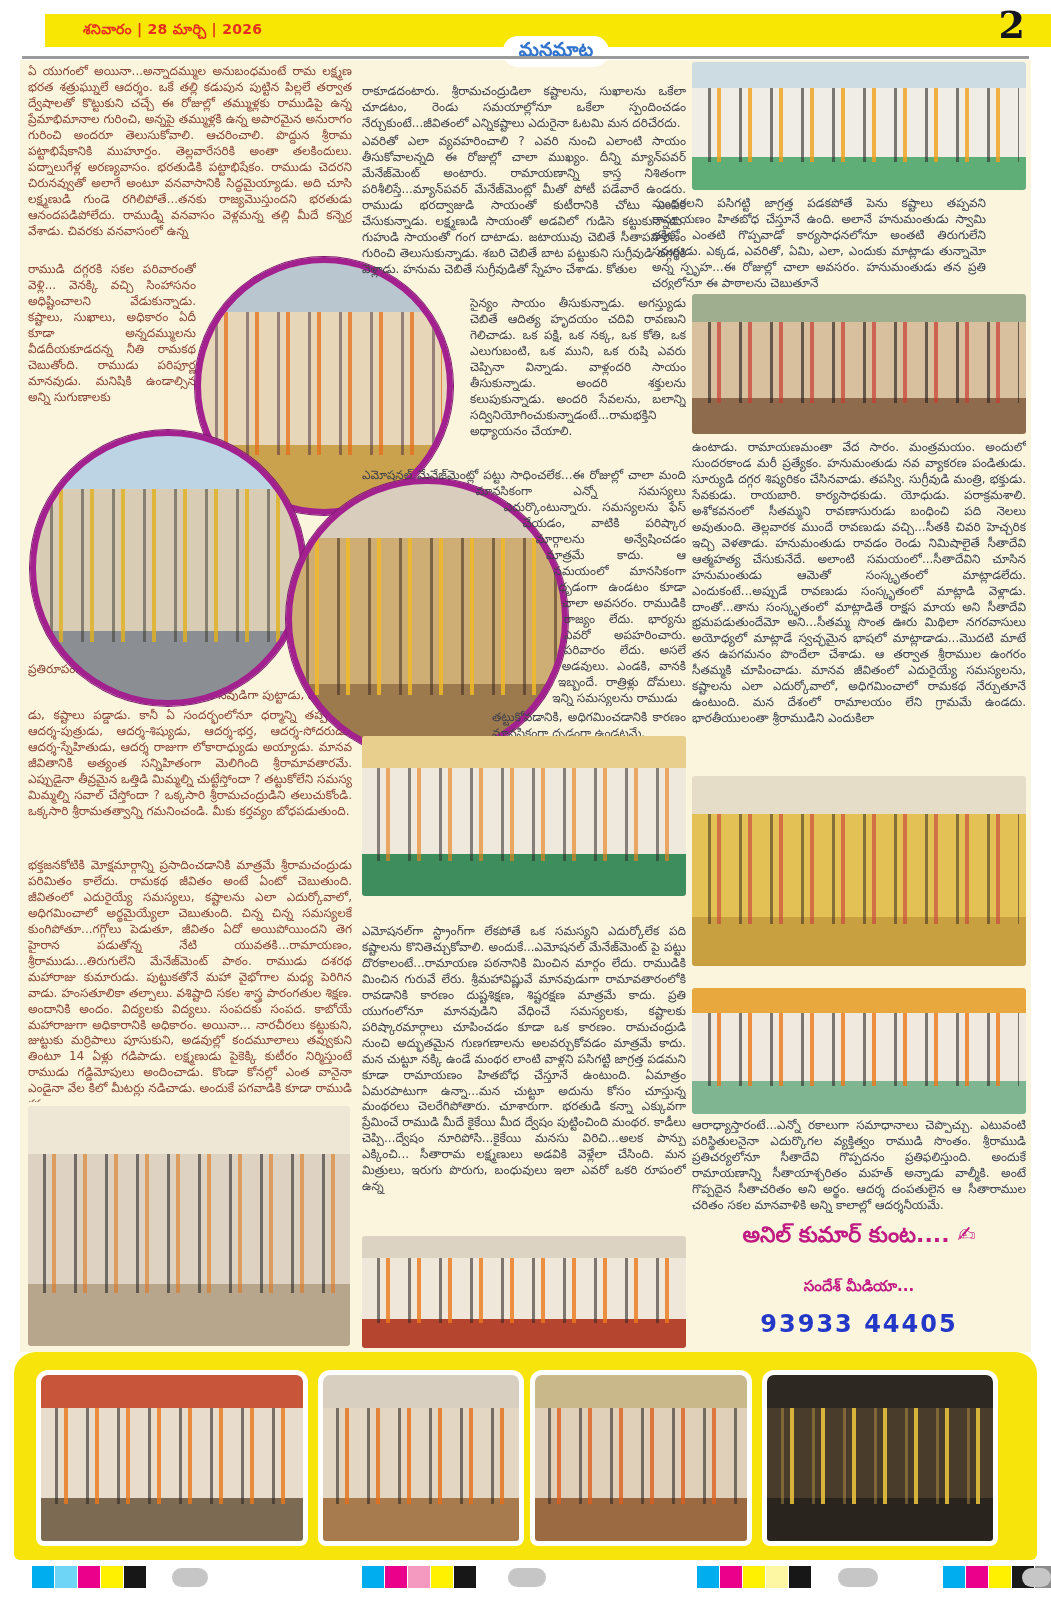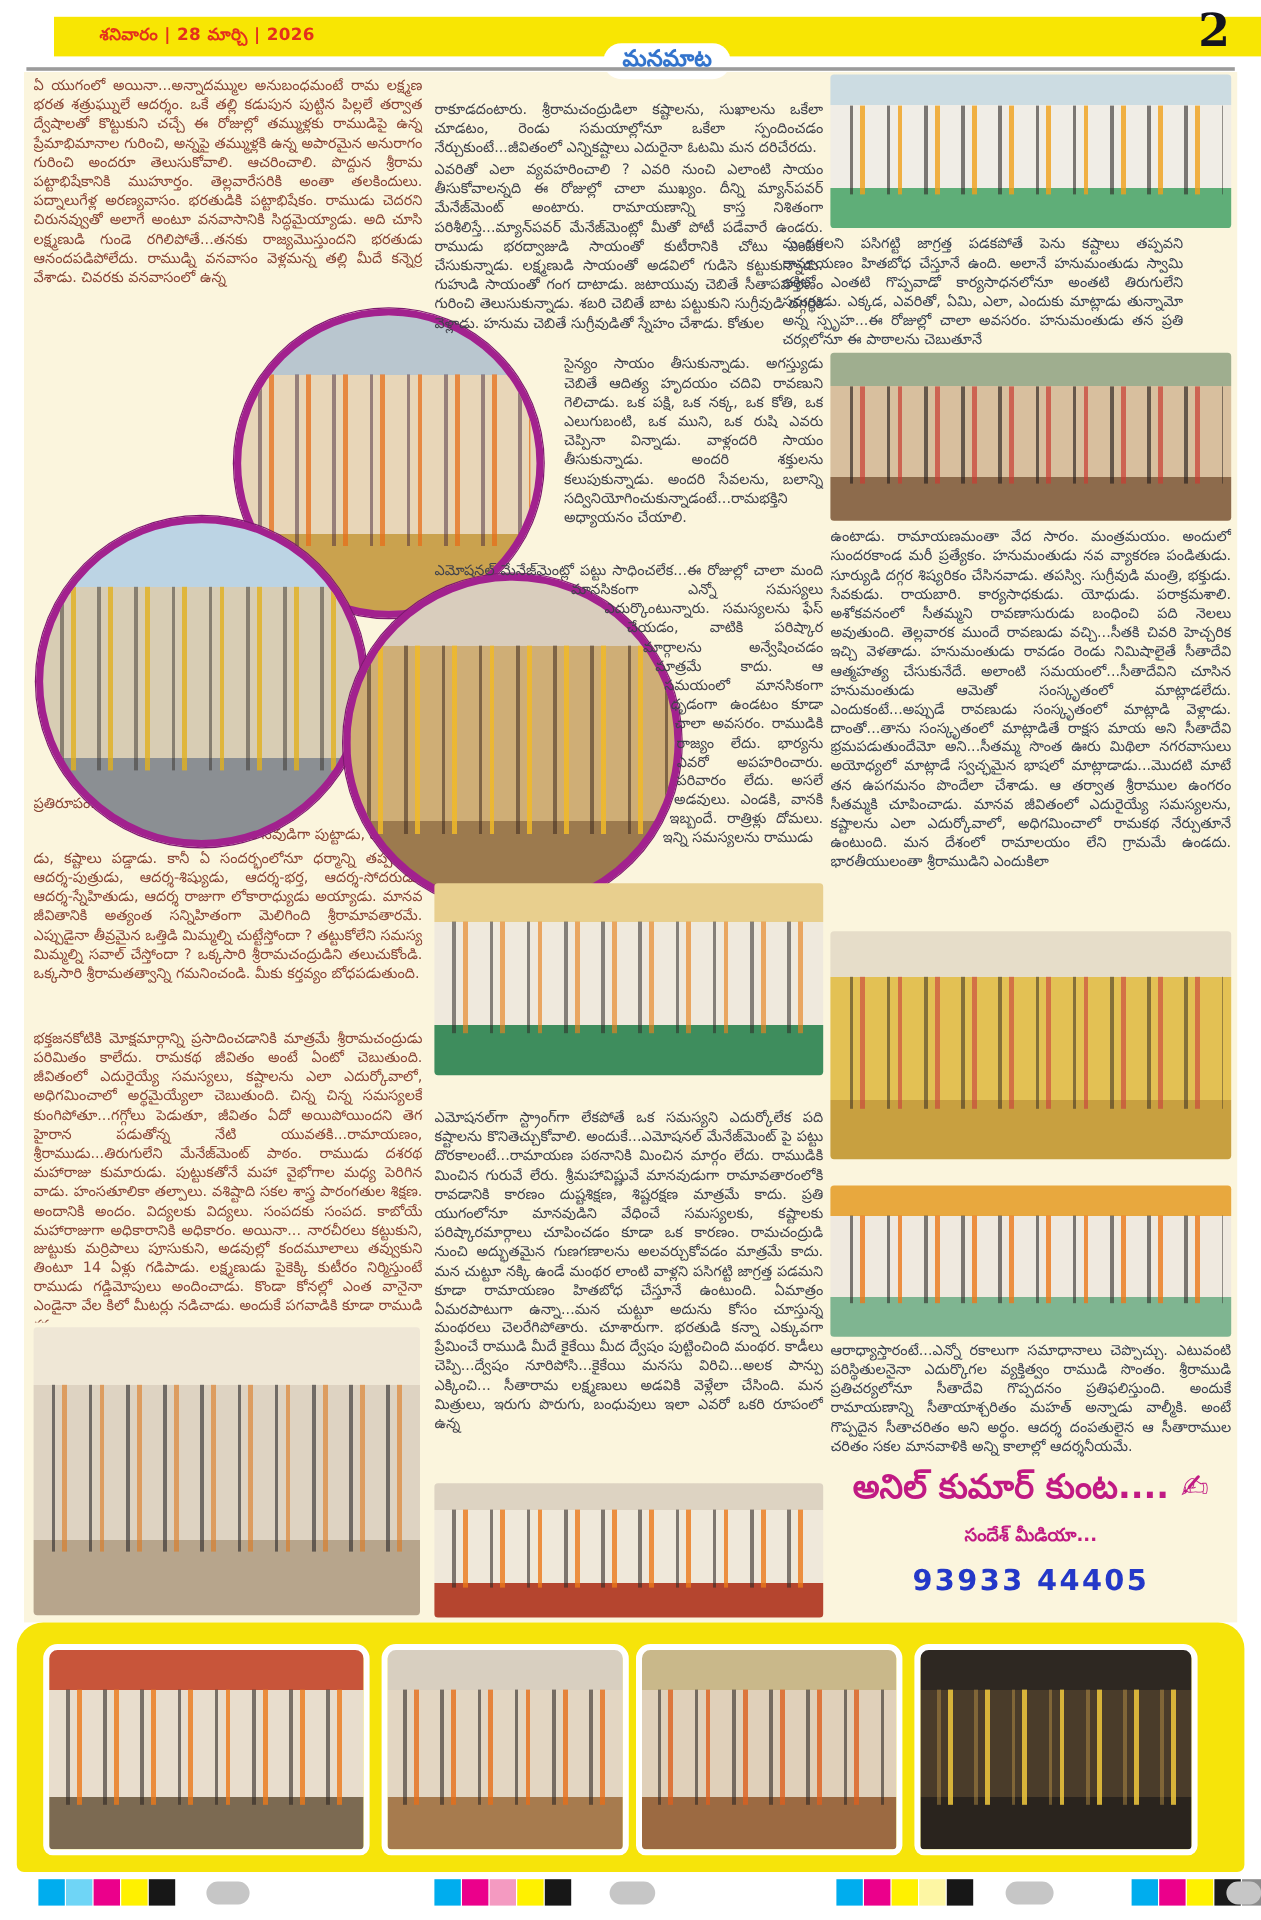--- a/index.html
+++ b/index.html
@@ -24,21 +24,21 @@
   
   .ph{position:absolute;border-radius:3px;overflow:hidden;
       background:linear-gradient(180deg,var(--top) 0 20%,var(--mid) 20% 74%,var(--floor) 74% 100%);}
   .ph::before{content:"";position:absolute;left:2%;right:2%;top:20%;bottom:22%;
       background:repeating-linear-gradient(90deg,transparent 0 9px,var(--dark) 9px 12px,
                  transparent 12px 18px,var(--accent) 18px 22px,transparent 22px 31px);}
   .circle{border-radius:50%;border:6px solid #a2218e;box-shadow:0 0 0 1px #7c1a6e;}
   .circ-spacer{float:left;width:208px;height:252px;shape-outside:circle(146px at 56px 166px);}
   
   .byline{position:absolute;left:692px;top:1222px;width:334px;text-align:center;}
-  .byline-author{font-size:28px;font-weight:bold;color:#c01a83;margin-bottom:8px;}
+  .byline-author{font-size:22px;font-weight:bold;color:#c01a83;margin-bottom:24px;}
   .byline-media{font-size:15px;font-weight:bold;color:#c01a83;margin-bottom:12px;}
   .byline-phone{font-size:24px;font-weight:bold;color:#2438c8;letter-spacing:2px;}
   
   .bottom-band{position:absolute;left:14px;top:1352px;width:1023px;height:208px;background:#f6e40a;
                border-radius:22px 22px 6px 6px;}
   .band-photo{position:absolute;border:5px solid #ffffff;border-radius:12px 12px 8px 8px;}
   
   .swatch-row{position:absolute;left:0;top:1566px;width:1051px;height:26px;}
   .swatch-group{position:absolute;top:0;display:flex;gap:1px;}
   .swatch{width:22px;height:22px;}
@@ -54,35 +54,37 @@
   <div class="header-bar" style="background: rgb(248, 230, 3);">
     <span class="date-text" style="color: rgb(228, 48, 29);">శనివారం | 28 మార్చి | 2026</span>
     <span class="masthead-pill">
       <span class="masthead-text" style="color: rgb(50, 115, 204);">మనమాట</span>
     </span>
   </div>
   <div class="page-number">2</div>
   <div class="top-rule"></div>
 
   <div class="t c1" style="left:28px;top:64px;width:324px;height:196px;">ఏ యుగంలో అయినా...అన్నాదమ్ముల అనుబంధమంటే రామ లక్ష్మణ భరత శత్రుఘ్నులే ఆదర్శం. ఒకే తల్లి కడుపున పుట్టిన పిల్లలే తర్వాత ద్వేషాలతో కొట్టుకుని చచ్చే ఈ రోజుల్లో తమ్ముళ్లకు రాముడిపై ఉన్న ప్రేమాభిమానాల గురించి, అన్నపై తమ్ముళ్లకి ఉన్న అపారమైన అనురాగం గురించి అందరూ తెలుసుకోవాలి. ఆచరించాలి. పొద్దున శ్రీరామ పట్టాభిషేకానికి ముహూర్తం. తెల్లవారేసరికి అంతా తలకిందులు. పద్నాలుగేళ్ల అరణ్యవాసం. భరతుడికి పట్టాభిషేకం. రాముడు చెదరని చిరునవ్వుతో అలాగే అంటూ వనవాసానికి సిద్ధమైయ్యాడు. అది చూసి లక్ష్మణుడి గుండె రగిలిపోతే...తనకు రాజ్యమొస్తుందని భరతుడు ఆనందపడిపోలేదు. రాముడ్ని వనవాసం వెళ్లమన్న తల్లి మీదే కన్నెర్ర వేశాడు. చివరకు వనవాసంలో ఉన్న</div>
+  <div class="t c1" style="left:28px;top:262px;width:168px;height:256px;">రాముడి దగ్గరకి సకల పరివారంతో వెళ్లి... వెనక్కి వచ్చి సింహాసనం అధిష్టించాలని వేడుకున్నాడు. కష్టాలు, సుఖాలు, అధికారం ఏదీ కూడా అన్నదమ్ములను వీడదీయకూడదన్న నీతి రామకథ చెబుతోంది. రాముడు పరిపూర్ణ మానవుడు. మనిషికి ఉండాల్సిన అన్ని సుగుణాలకు</div>
   <div class="t c1" style="left:28px;top:662px;width:120px;height:20px;">ప్రతిరూపం.</div>
   <div class="t c1" style="left:202px;top:688px;width:150px;height:20px;">మానవుడిగా పుట్టాడు, పెరిగా</div>
   <div class="t c1" style="left:28px;top:708px;width:324px;height:146px;">డు, కష్టాలు పడ్డాడు. కానీ ఏ సందర్భంలోనూ ధర్మాన్ని తప్పలేదు. ఆదర్శ-పుత్రుడు, ఆదర్శ-శిష్యుడు, ఆదర్శ-భర్త, ఆదర్శ-సోదరుడు, ఆదర్శ-స్నేహితుడు, ఆదర్శ రాజుగా లోకారాధ్యుడు అయ్యాడు. మానవ జీవితానికి అత్యంత సన్నిహితంగా మెలిగింది శ్రీరామావతారమే. ఎప్పుడైనా తీవ్రమైన ఒత్తిడి మిమ్మల్ని చుట్టేస్తోందా ? తట్టుకోలేని సమస్య మిమ్మల్ని సవాల్ చేస్తోందా ? ఒక్కసారి శ్రీరామచంద్రుడిని తలుచుకోండి. ఒక్కసారి శ్రీరామతత్వాన్ని గమనించండి. మీకు కర్తవ్యం బోధపడుతుంది.</div>
   <div class="t c1" style="left:28px;top:858px;width:324px;height:244px;">భక్తజనకోటికి మోక్షమార్గాన్ని ప్రసాదించడానికి మాత్రమే శ్రీరామచంద్రుడు పరిమితం కాలేదు. రామకథ జీవితం అంటే ఏంటో చెబుతుంది. జీవితంలో ఎదురైయ్యే సమస్యలు, కష్టాలను ఎలా ఎదుర్కోవాలో, అధిగమించాలో అర్థమైయ్యేలా చెబుతుంది. చిన్న చిన్న సమస్యలకే కుంగిపోతూ...గగ్గోలు పెడుతూ, జీవితం ఏదో అయిపోయిందని తెగ హైరాన పడుతోన్న నేటి యువతకి...రామాయణం, శ్రీరాముడు...తిరుగులేని మేనేజ్‌మెంట్ పాఠం. రాముడు దశరథ మహారాజు కుమారుడు. పుట్టుకతోనే మహా వైభోగాల మధ్య పెరిగిన వాడు. హంసతూలికా తల్పాలు. వశిష్టాది సకల శాస్త్ర పారంగతుల శిక్షణ. అందానికి అందం. విద్యలకు విద్యలు. సంపదకు సంపద. కాబోయే మహారాజుగా అధికారానికి అధికారం. అయినా... నారచీరలు కట్టుకుని, జుట్టుకు మర్రిపాలు పూసుకుని, అడవుల్లో కందమూలాలు తవ్వుకుని తింటూ 14 ఏళ్లు గడిపాడు. లక్ష్మణుడు పైకెక్కి కుటీరం నిర్మిస్తుంటే రాముడు గడ్డిమోపులు అందించాడు. కొండా కోనల్లో ఎంత వానైనా ఎండైనా వేల కిలో మీటర్లు నడిచాడు. అందుకే పగవాడికి కూడా రాముడి కష్టం</div>
 
   <div class="ph circle" style="left:195px;top:257px;width:246px;height:246px;--top:#b9c6cf;--mid:#e8d6b8;--floor:#caa24e;--accent:rgba(230,110,25,.75);--dark:rgba(70,40,60,.5);"></div>
   <div class="ph circle" style="left:30px;top:430px;width:264px;height:264px;--top:#bcd4e4;--mid:#d8cdb4;--floor:#8b8f93;--accent:rgba(225,176,30,.8);--dark:rgba(55,50,45,.5);"></div>
   <div class="ph circle" style="left:286px;top:478px;width:270px;height:270px;--top:#d9cdbd;--mid:#cfae76;--floor:#9c7a4e;--accent:rgba(240,185,40,.85);--dark:rgba(60,40,30,.55);"></div>
 
   <div class="ph" style="left:28px;top:1106px;width:322px;height:240px;--top:#efe7d6;--mid:#ded3c2;--floor:#b7a58c;--accent:rgba(220,120,30,.6);--dark:rgba(40,38,40,.6);"></div>
 
   <div class="t c2" style="left:362px;top:64px;width:324px;height:48px;">రాకూడదంటారు. శ్రీరామచంద్రుడిలా కష్టాలను, సుఖాలను ఒకేలా చూడటం, రెండు సమయాల్లోనూ ఒకేలా స్పందించడం నేర్చుకుంటే...జీవితంలో ఎన్నికష్టాలు ఎదురైనా ఓటమి మన దరిచేరదు.</div>
   <div class="t c2" style="left:362px;top:114px;width:324px;height:160px;">ఎవరితో ఎలా వ్యవహరించాలి ? ఎవరి నుంచి ఎలాంటి సాయం తీసుకోవాలన్నది ఈ రోజుల్లో చాలా ముఖ్యం. దీన్ని మ్యాన్‌పవర్ మేనేజ్‌మెంట్ అంటారు. రామాయణాన్ని కాస్త నిశితంగా పరిశీలిస్తే...మ్యాన్‌పవర్ మేనేజ్‌మెంట్లో మీతో పోటీ పడేవారే ఉండరు. రాముడు భరద్వాజుడి సాయంతో కుటీరానికి చోటు ఎంపిక చేసుకున్నాడు. లక్ష్మణుడి సాయంతో అడవిలో గుడిసె కట్టుకున్నాడు. గుహుడి సాయంతో గంగ దాటాడు. జటాయువు చెబితే సీతాపహరణం గురించి తెలుసుకున్నాడు. శబరి చెబితే బాట పట్టుకుని సుగ్రీవుడి దగ్గరికి వెళ్లాడు. హనుమ చెబితే సుగ్రీవుడితో స్నేహం చేశాడు. కోతుల</div>
   <div class="t c2" style="left:470px;top:276px;width:216px;height:168px;">సైన్యం సాయం తీసుకున్నాడు. అగస్త్యుడు చెబితే ఆదిత్య హృదయం చదివి రావణుని గెలిచాడు. ఒక పక్షి, ఒక నక్క, ఒక కోతి, ఒక ఎలుగుబంటి, ఒక ముని, ఒక రుషి ఎవరు చెప్పినా విన్నాడు. వాళ్లందరి సాయం తీసుకున్నాడు. అందరి శక్తులను కలుపుకున్నాడు. అందరి సేవలను, బలాన్ని సద్వినియోగించుకున్నాడంటే...రామభక్తిని అధ్యాయనం చేయాలి.</div>
   <div class="t c2" style="left:362px;top:448px;width:324px;height:238px;"><div class="circ-spacer"></div><span>ఎమోషనల్ మేనేజ్‌మెంట్లో పట్టు సాధించలేక...ఈ రోజుల్లో చాలా మంది మానసికంగా ఎన్నో సమస్యలు ఎదుర్కొంటున్నారు. సమస్యలను ఫేస్ చేయడం, వాటికి పరిష్కార మార్గాలను అన్వేషించడం మాత్రమే కాదు. ఆ సమయంలో మానసికంగా ధృడంగా ఉండటం కూడా చాలా అవసరం. రాముడికి రాజ్యం లేదు. భార్యను ఎవరో అపహరించారు. పరివారం లేదు. అసలే అడవులు. ఎండకి, వానకి ఇబ్బందే. రాత్రిళ్లు దోమలు. ఇన్ని సమస్యలను రాముడు</span></div>
+  <div class="t c2" style="left:492px;top:690px;width:194px;height:44px;">తట్టుకోవడానికి, అధిగమించడానికి కారణం మానసికంగా ధృడంగా ఉండటమే.</div>
   <div class="ph" style="left:362px;top:736px;width:324px;height:160px;--top:#e8cf8e;--mid:#efe9dd;--floor:#3e8d5d;--accent:rgba(230,130,30,.65);--dark:rgba(45,40,38,.55);"></div>
   <div class="t c2" style="left:362px;top:904px;width:324px;height:328px;">ఎమోషనల్‌గా స్ట్రాంగ్‌గా లేకపోతే ఒక సమస్యని ఎదుర్కోలేక పది కష్టాలను కొనితెచ్చుకోవాలి. అందుకే...ఎమోషనల్ మేనేజ్‌మెంట్ పై పట్టు దొరకాలంటే...రామాయణ పఠనానికి మించిన మార్గం లేదు. రాముడికి మించిన గురువే లేరు. శ్రీమహావిష్ణువే మానవుడుగా రామావతారంలోకి రావడానికి కారణం దుష్టశిక్షణ, శిష్టరక్షణ మాత్రమే కాదు. ప్రతి యుగంలోనూ మానవుడిని వేధించే సమస్యలకు, కష్టాలకు పరిష్కారమార్గాలు చూపించడం కూడా ఒక కారణం. రామచంద్రుడి నుంచి అద్భుతమైన గుణగణాలను అలవర్చుకోవడం మాత్రమే కాదు. మన చుట్టూ నక్కి ఉండే మంథర లాంటి వాళ్లని పసిగట్టి జాగ్రత్త పడమని కూడా రామాయణం హితబోధ చేస్తూనే ఉంటుంది. ఏమాత్రం ఏమరపాటుగా ఉన్నా...మన చుట్టూ అదును కోసం చూస్తున్న మంథరలు చెలరేగిపోతారు. చూశారుగా. భరతుడి కన్నా ఎక్కువగా ప్రేమించే రాముడి మీదే కైకేయి మీద ద్వేషం పుట్టించింది మంథర. కాడీలు చెప్పి...ద్వేషం నూరిపోసి...కైకేయి మనసు విరిచి...అలక పాన్పు ఎక్కించి... సీతారామ లక్ష్మణులు అడవికి వెళ్లేలా చేసింది. మన మిత్రులు, ఇరుగు పొరుగు, బంధువులు ఇలా ఎవరో ఒకరి రూపంలో ఉన్న</div>
   <div class="ph" style="left:362px;top:1236px;width:324px;height:112px;--top:#ddd3c2;--mid:#efe8da;--floor:#b5452f;--accent:rgba(235,120,25,.8);--dark:rgba(50,42,38,.6);"></div>
 
   <div class="ph" style="left:692px;top:62px;width:334px;height:128px;--top:#ccdce2;--mid:#f0ede6;--floor:#5fae78;--accent:rgba(240,160,25,.8);--dark:rgba(45,40,38,.6);"></div>
   <div class="t c3" style="left:652px;top:196px;width:334px;height:94px;">మంధరలని పసిగట్టి జాగ్రత్త పడకపోతే పెను కష్టాలు తప్పవని రామాయణం హితబోధ చేస్తూనే ఉంది. అలానే హనుమంతుడు స్వామి భక్తిలో ఎంతటి గొప్పవాడో కార్యసాధనలోనూ అంతటి తిరుగులేని సమర్థుడు. ఎక్కడ, ఎవరితో, ఏమి, ఎలా, ఎందుకు మాట్లాడు తున్నామో అన్న స్పృహ...ఈ రోజుల్లో చాలా అవసరం. హనుమంతుడు తన ప్రతి చర్యలోనూ ఈ పాఠాలను చెబుతూనే</div>
   <div class="ph" style="left:692px;top:294px;width:334px;height:140px;--top:#9fae8f;--mid:#d8bf9e;--floor:#8d6b4c;--accent:rgba(200,60,50,.7);--dark:rgba(40,32,30,.65);"></div>
   <div class="t c3" style="left:692px;top:440px;width:334px;height:330px;">ఉంటాడు. రామాయణమంతా వేద సారం. మంత్రమయం. అందులో సుందరకాండ మరీ ప్రత్యేకం. హనుమంతుడు నవ వ్యాకరణ పండితుడు. సూర్యుడి దగ్గర శిష్యరికం చేసినవాడు. తపస్వి. సుగ్రీవుడి మంత్రి, భక్తుడు. సేవకుడు. రాయబారి. కార్యసాధకుడు. యోధుడు. పరాక్రమశాలి. అశోకవనంలో సీతమ్మని రావణాసురుడు బంధించి పది నెలలు అవుతుంది. తెల్లవారక ముందే రావణుడు వచ్చి...సీతకి చివరి హెచ్చరిక ఇచ్చి వెళతాడు. హనుమంతుడు రావడం రెండు నిమిషాలైతే సీతాదేవి ఆత్మహత్య చేసుకునేదే. అలాంటి సమయంలో...సీతాదేవిని చూసిన హనుమంతుడు ఆమెతో సంస్కృతంలో మాట్లాడలేదు. ఎందుకంటే...అప్పుడే రావణుడు సంస్కృతంలో మాట్లాడి వెళ్లాడు. దాంతో...తాను సంస్కృతంలో మాట్లాడితే రాక్షస మాయ అని సీతాదేవి భ్రమపడుతుందేమో అని...సీతమ్మ సొంత ఊరు మిథిలా నగరవాసులు అయోధ్యలో మాట్లాడే స్వచ్ఛమైన భాషలో మాట్లాడాడు...మొదటి మాటే తన ఉపగమనం పొందేలా చేశాడు. ఆ తర్వాత శ్రీరాముల ఉంగరం సీతమ్మకి చూపించాడు. మానవ జీవితంలో ఎదురైయ్యే సమస్యలను, కష్టాలను ఎలా ఎదుర్కోవాలో, అధిగమించాలో రామకథ నేర్పుతూనే ఉంటుంది. మన దేశంలో రామాలయం లేని గ్రామమే ఉండదు. భారతీయులంతా శ్రీరాముడిని ఎందుకిలా</div>
   <div class="ph" style="left:692px;top:776px;width:334px;height:190px;--top:#e6ddc9;--mid:#e3c154;--floor:#c8a040;--accent:rgba(200,60,60,.6);--dark:rgba(55,45,35,.55);"></div>
   <div class="ph" style="left:692px;top:988px;width:334px;height:126px;--top:#e8a83e;--mid:#efe9df;--floor:#7fb591;--accent:rgba(235,120,25,.8);--dark:rgba(45,40,38,.6);"></div>

